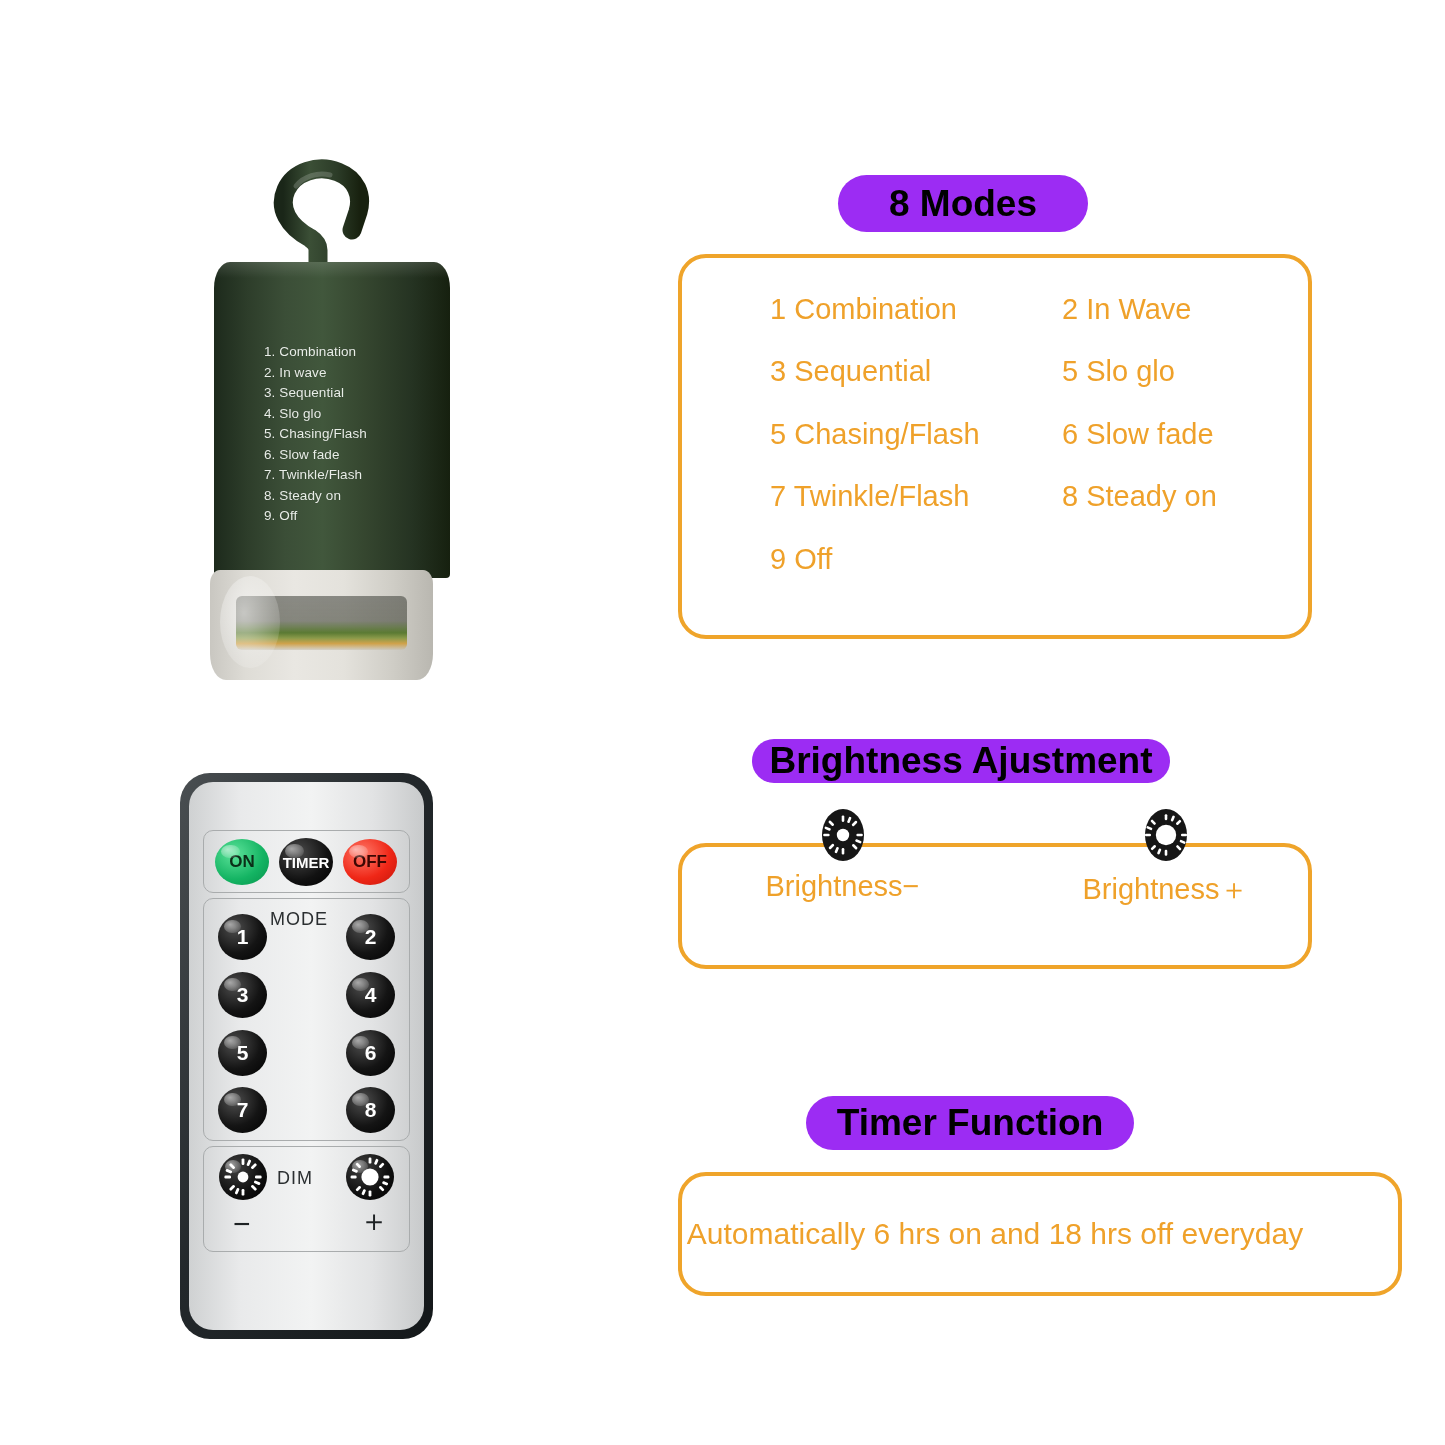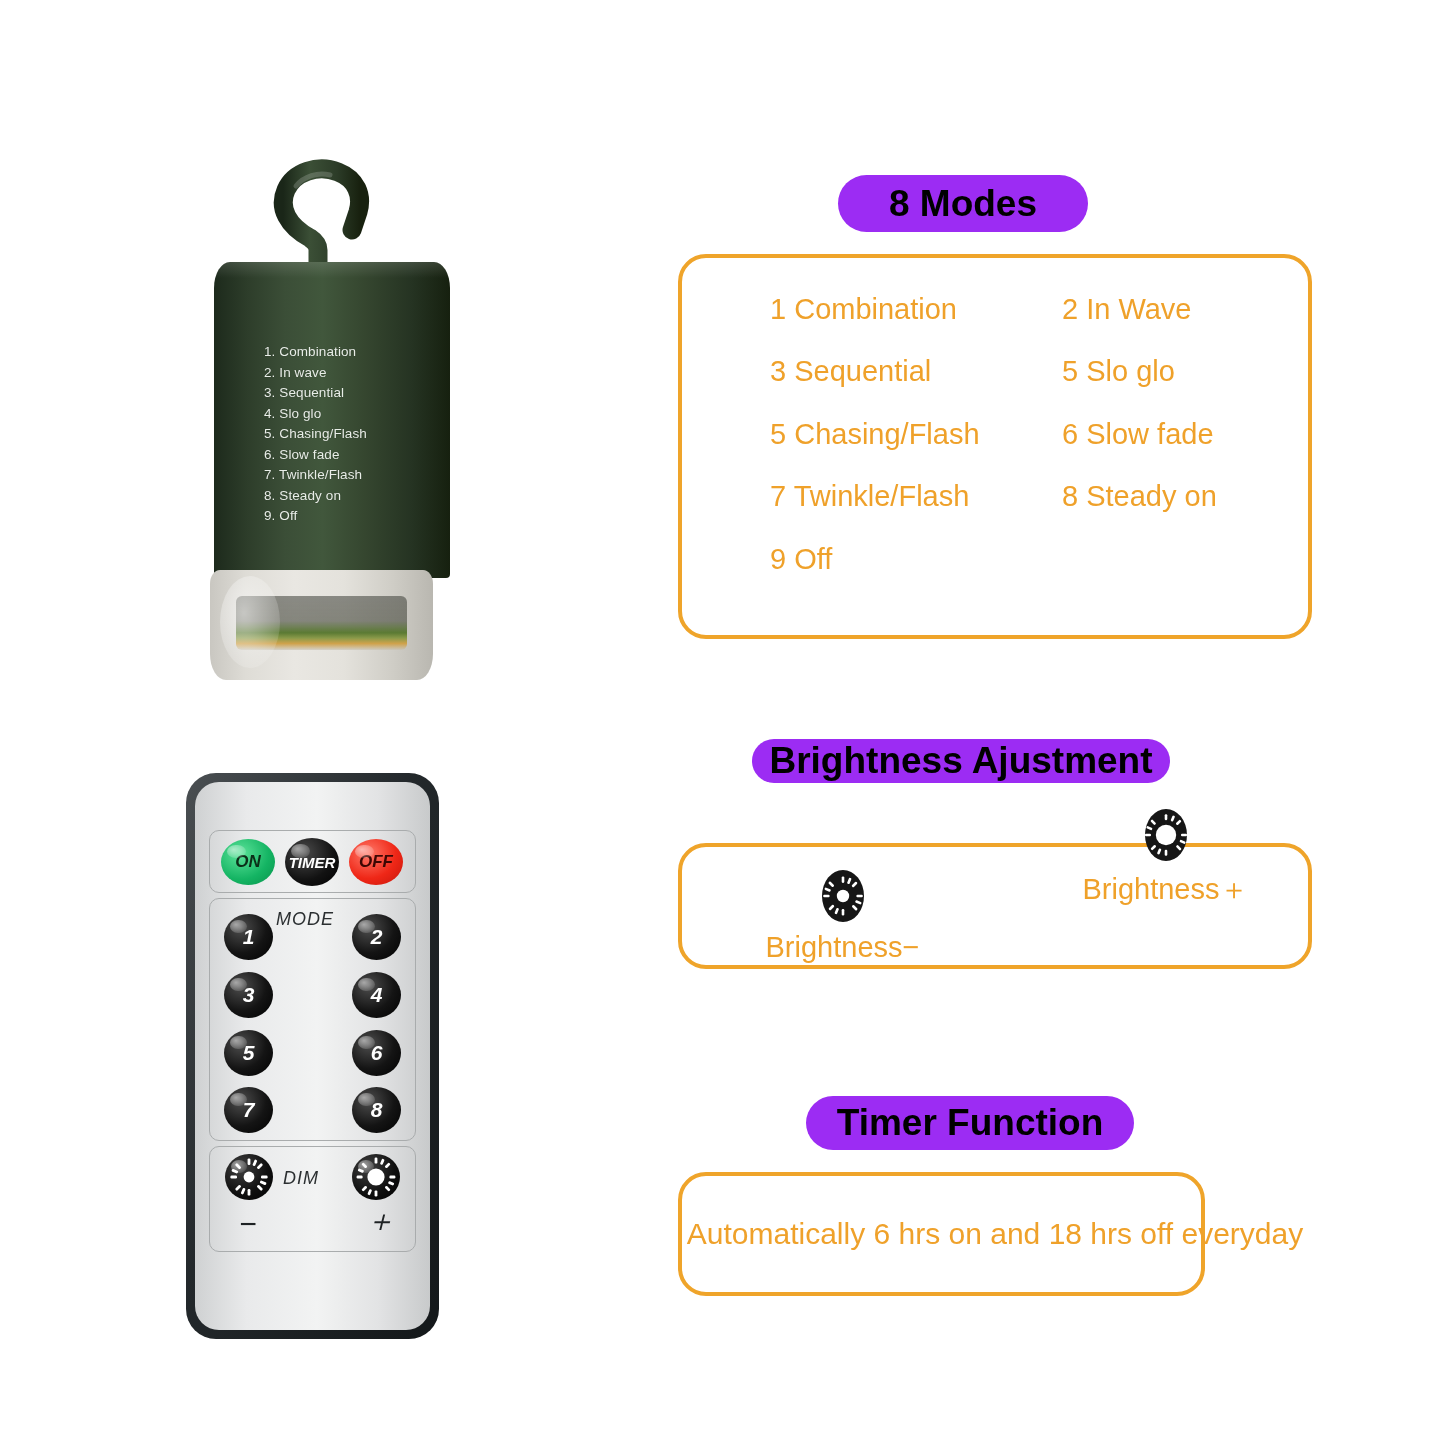--- a/index.html
+++ b/index.html
@@ -58,21 +58,21 @@
   
   .panel {
     position: absolute;
     border: 4px solid #EFA42A;
     border-radius: 28px;
     background: #ffffff;
     margin-left: 28px;
   }
   #panel-modes      { left: 650px; top: 254px;  width: 634px; height: 385px; }
   #panel-brightness { left: 650px; top: 843px;  width: 634px; height: 126px; }
-  #panel-timer      { left: 650px; top: 1172px; width: 527px; height: 124px; padding-left: 6px; }
+  #panel-timer      { left: 650px; top: 1172px; width: 724px; height: 124px; padding-left: 6px; }
 
   
   #modes-grid {
     position: absolute;
     left: 88px;
     top: 36px;
     width: 520px;
     display: grid;
     grid-template-columns: 292px 228px;
     row-gap: 32px;
@@ -93,21 +93,21 @@
     height: 160px;
     display: flex;
   }
   .bright-cell {
     flex: 1;
     display: flex;
     flex-direction: column;
     align-items: center;
     justify-content: flex-start;
   }
-  .bright-cell.left  { padding-left: 18px; justify-content: flex-end; }
+  .bright-cell.left  { padding-left: 18px; }
   .bright-cell.right { padding-left: 38px; }
   .bright-label {
     color: #EFA12A;
     font-size: 29px;
     white-space: nowrap;
     margin-top: 4px;
   }
   .sun-badge {
     width: 52px;
     height: 62px;
@@ -216,28 +216,27 @@
     top: 6px;
     width: 60px;
     height: 92px;
     border-radius: 50%;
     background: radial-gradient(ellipse at 40% 40%, rgba(255,255,255,0.55), rgba(255,255,255,0));
   }
 
   
   #remote {
     position: absolute;
-    left: 186px;
+    left: 180px;
     top: 773px;
     width: 253px;
     height: 566px;
     border-radius: 30px;
     background: linear-gradient(to bottom right, #4a4f52, #23282b 45%, #14181a);
     padding: 9px;
-    font-style: italic;
   }
   #remote-face {
     position: relative;
     width: 100%;
     height: 100%;
     border-radius: 24px;
     background: linear-gradient(to right,
         #cfd1d2 0%,
         #e9eaeb 22%,
         #f2f3f3 52%,

